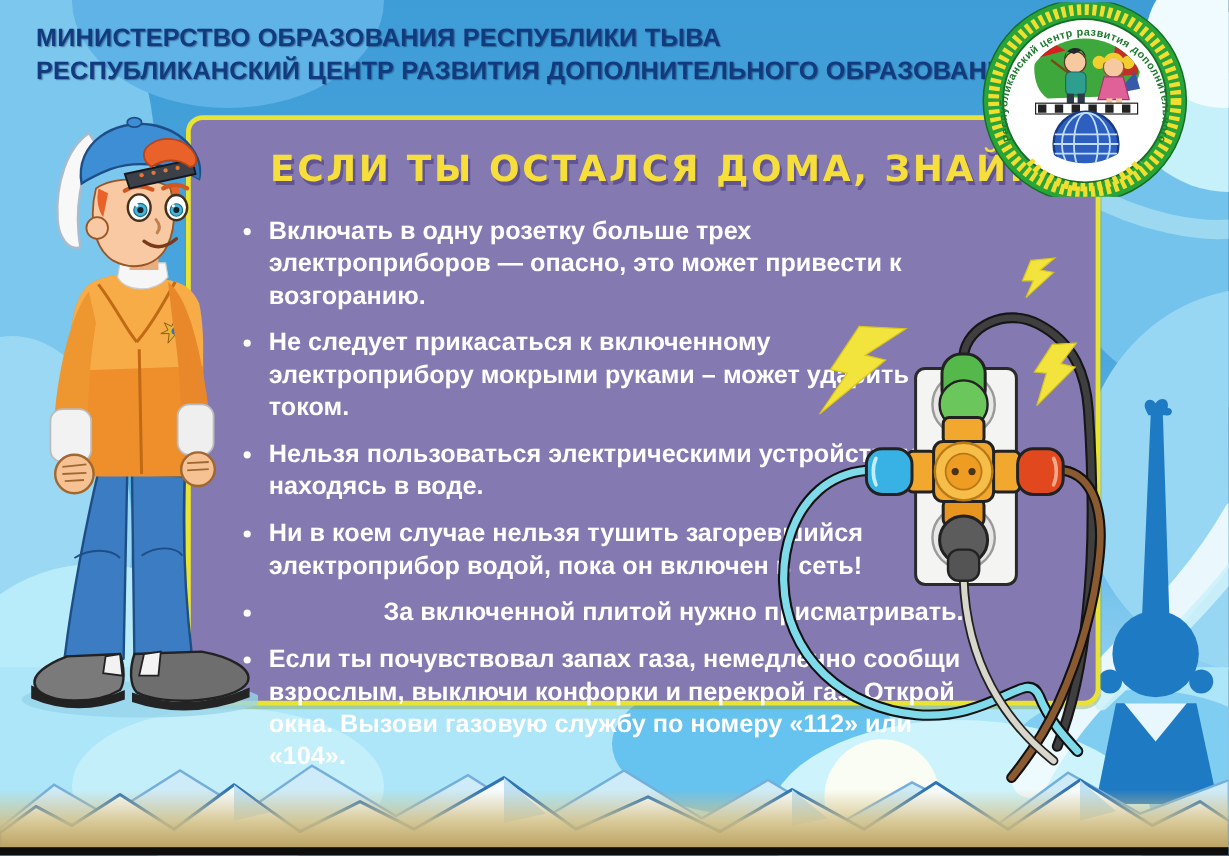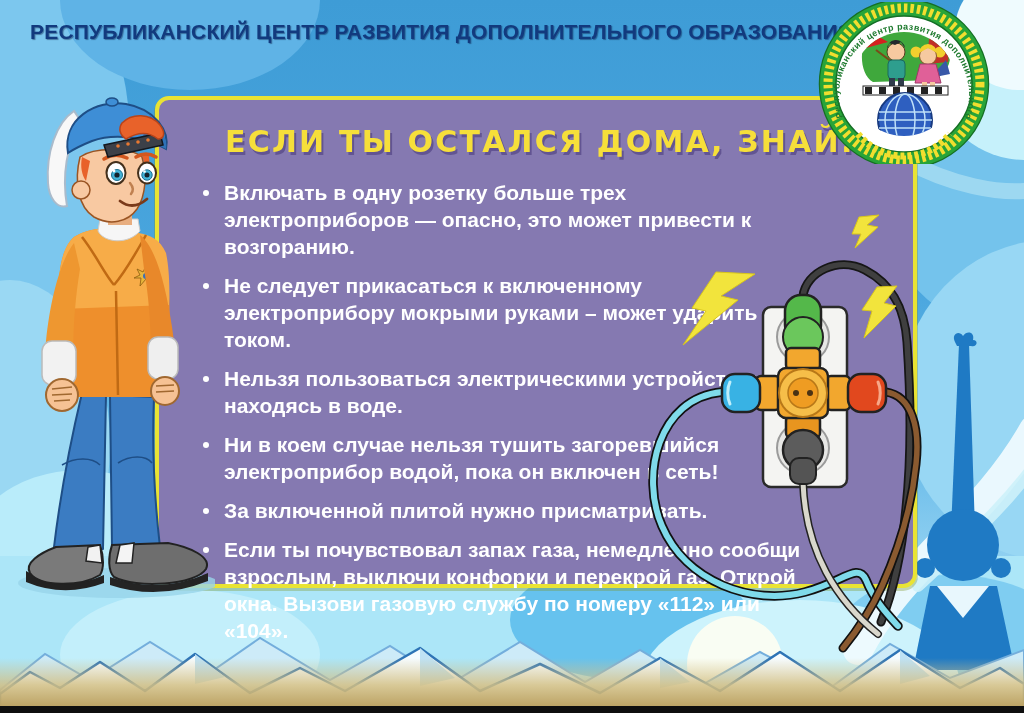--- a/index.html
+++ b/index.html
@@ -13,21 +13,21 @@
     font-size:21px;line-height:28px;letter-spacing:.2px;
     text-shadow:1px 1px 1px rgba(8,28,70,.45);}
   
   .panel{left:155px;top:96px;width:762px;height:492px;z-index:2;box-sizing:border-box;
     background:#8579B1;border:4px solid #E9E334;border-radius:14px;
     box-shadow:0 2px 0 1px rgba(125,150,40,.35);padding:24px 30px 0 66px;}
   .panel-title{color:#F6DF3A;font-family:"DejaVu Sans",sans-serif;font-weight:bold;
     font-size:30px;letter-spacing:2.2px;text-shadow:2px 3px 0 rgba(70,55,120,.55);white-space:nowrap;}
   .rules{list-style:none;margin:20px 0 0 -22px;padding:0;width:600px;}
   .rules li{display:flex;gap:15px;margin-bottom:12px;color:#FFF;
-    font-size:21px;line-height:27px;font-weight:600;}
+    font-size:21px;line-height:27px;font-weight:600;justify-content:space-between;}
   .rules .dot{flex:none;width:6px;height:6px;border-radius:50%;background:#FFF;margin-top:11px;}
   
   .hashtags{left:10px;top:604px;z-index:7;color:#16377D;font-style:italic;font-weight:bold;
     font-size:35px;line-height:44px;letter-spacing:1px;
     text-shadow:0 0 10px rgba(190,242,255,.95),0 0 3px rgba(190,242,255,.9);}
   .svgabs{position:absolute;pointer-events:none;}
   .tan{left:0;top:658px;width:1024px;height:49px;z-index:5;
     background:linear-gradient(180deg,rgba(211,192,133,0) 0%,rgba(211,192,133,.85) 55%,#BBA263 100%);}
   .blackbar{left:0;top:706px;width:1024px;height:7px;background:#0E0E0E;z-index:8;}
 </style>
@@ -233,20 +233,21 @@
       <polygon points="195,62 225,85 195,92"></polygon>
       <polygon points="420,56 455,86 420,94"></polygon>
       <polygon points="660,66 690,90 660,96"></polygon>
       <polygon points="900,58 930,84 900,92"></polygon>
     </g>
   </svg>
 
   <div class="abs tan"></div>
 
   <div class="abs header">
+    <div>МИНИСТЕРСТВО ОБРАЗОВАНИЯ РЕСПУБЛИКИ ТЫВА</div>
     <div>РЕСПУБЛИКАНСКИЙ ЦЕНТР РАЗВИТИЯ ДОПОЛНИТЕЛЬНОГО ОБРАЗОВАНИЯ</div>
   </div>
 
   <svg class="svgabs" style="left:818px;top:2px;z-index:6;" width="172" height="162" viewBox="0 0 172 162">
     <defs>
         <clipPath id="logoclip">
           <circle cx="86" cy="82" r="52"></circle>
         </clipPath>
       </defs>
     <circle cx="86" cy="82" r="84" fill="none" stroke="#156F24" stroke-width="2.5"></circle>

